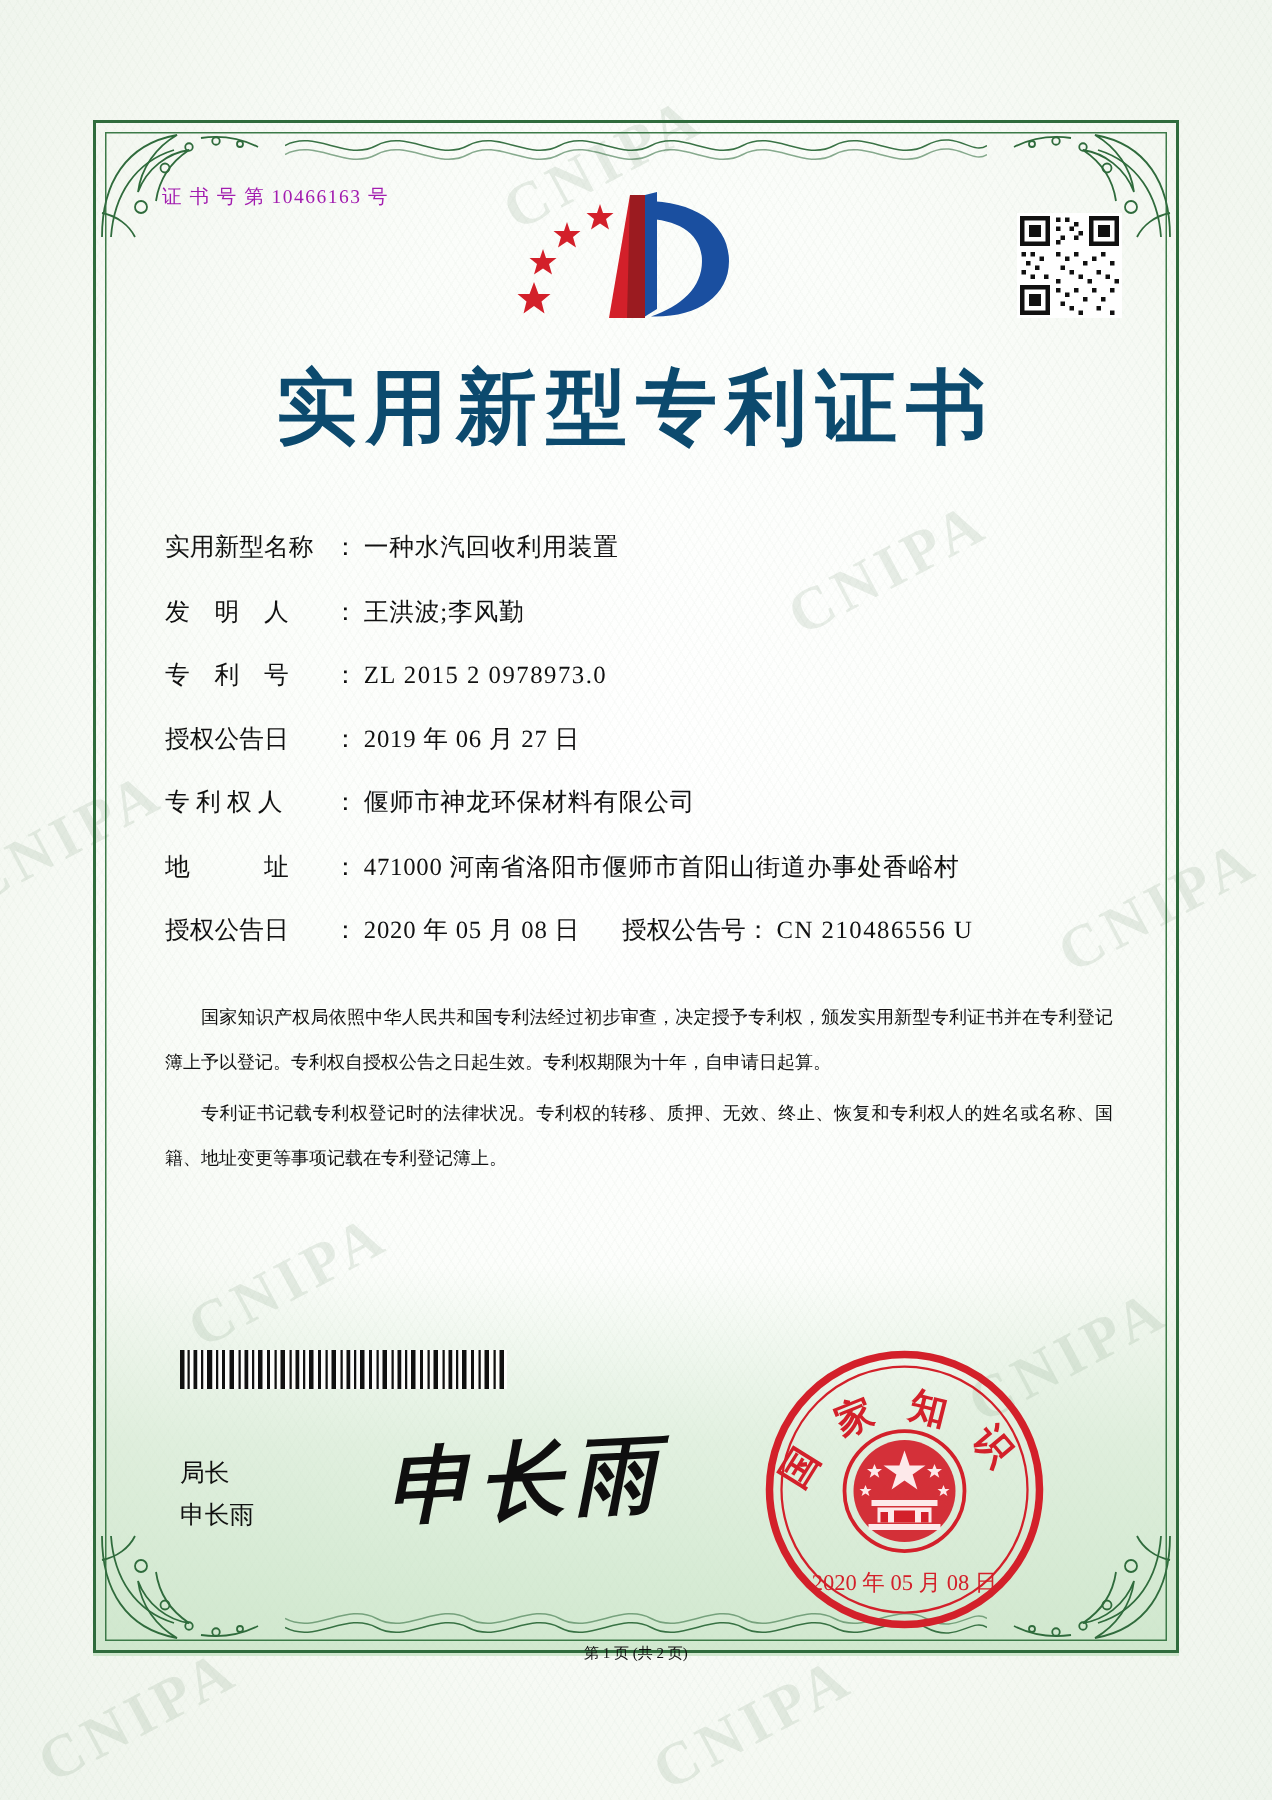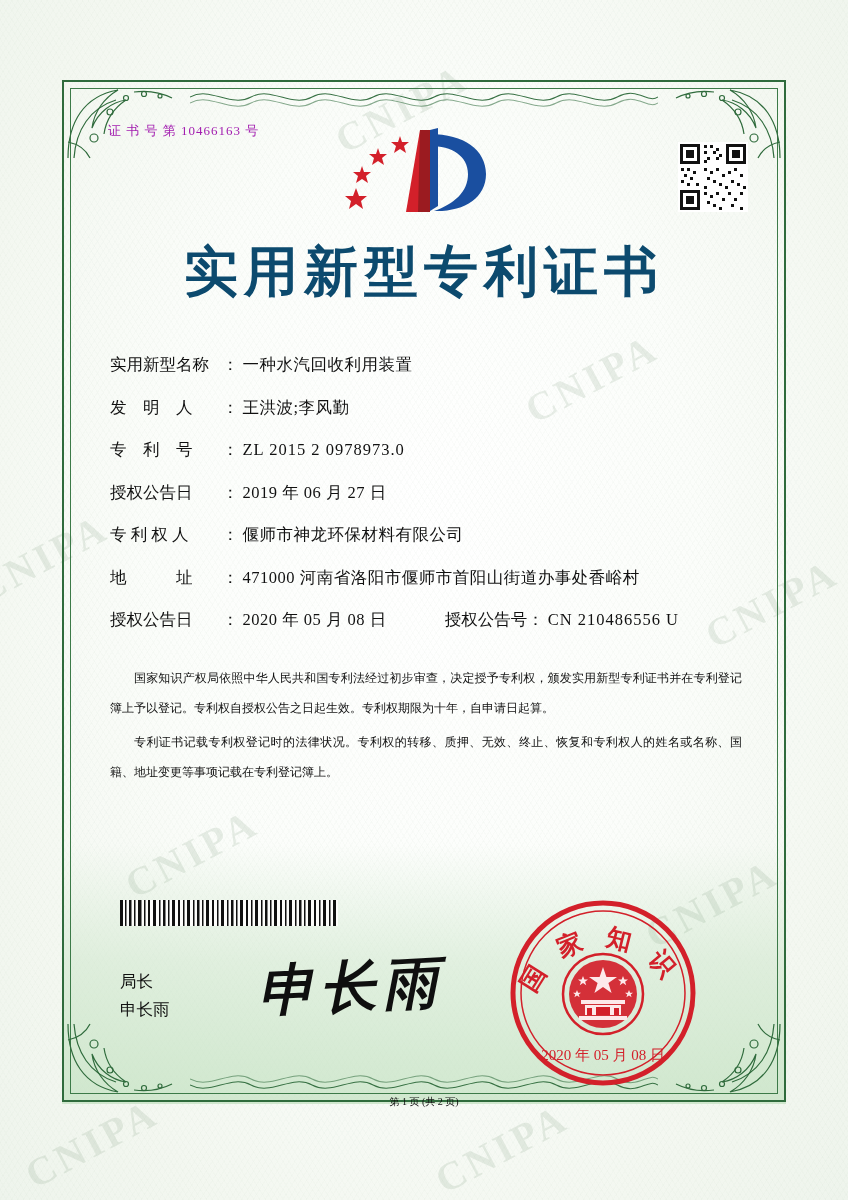--- a/index.html
+++ b/index.html
@@ -149,21 +149,21 @@
     width: 112px;
     flex: 0 0 112px;
     letter-spacing: 0px;
     white-space: pre;
   }
   .field-colon { margin-right: 4px; }
   .field-value { letter-spacing: .5px; }
   .field-value.mono { letter-spacing: 1px; }
 
   .row-split { display: flex; align-items: baseline; }
-  .split-second { margin-left: 58px; display: flex; align-items: center; }
+  .split-second { margin-left: 28px; display: flex; align-items: center; }
   .split-second .field-label2 {
     white-space: pre;
     letter-spacing: 0px;
   }
 
   .paras {
     margin-top: 34px;
     padding: 0 6px 0 10px;
     font-size: 12px;
     line-height: 30px;

